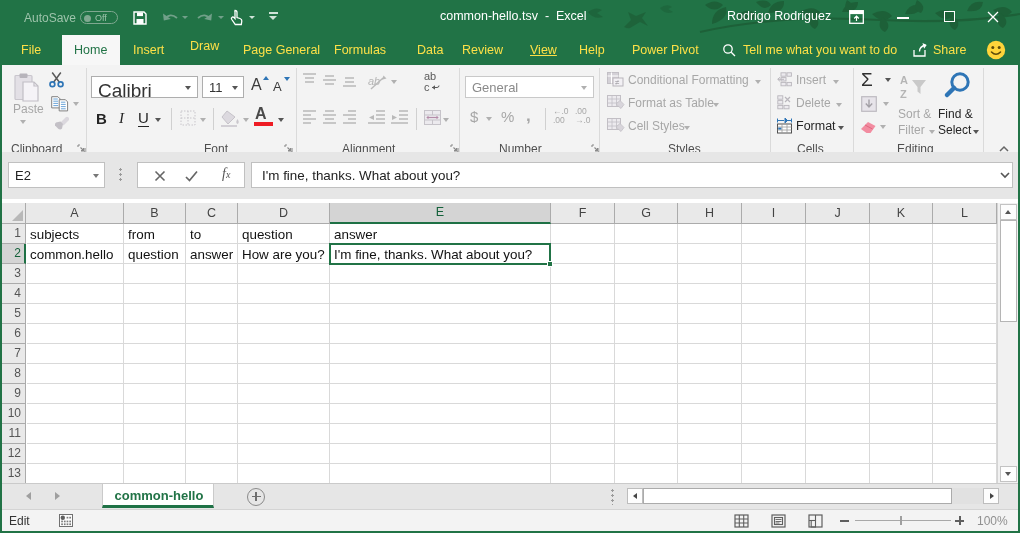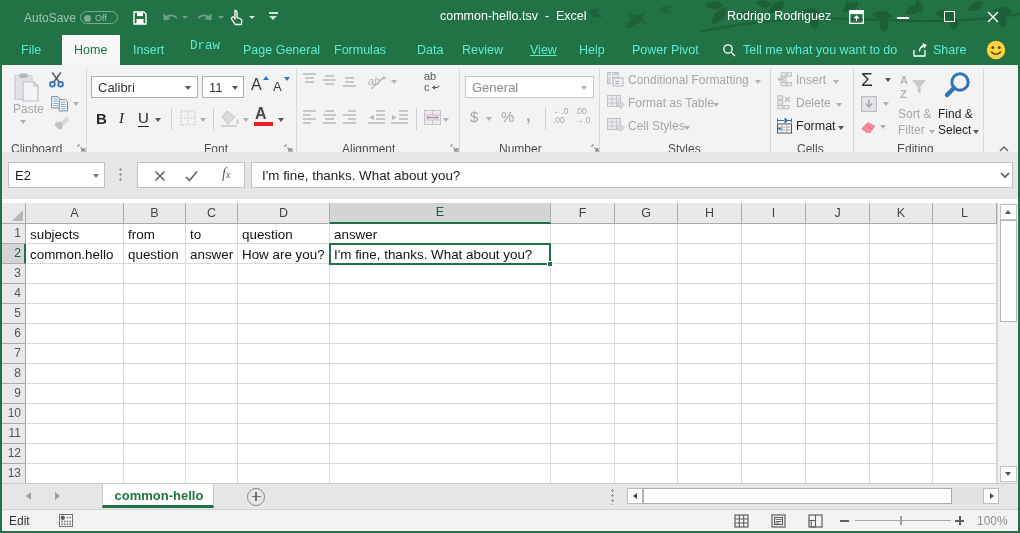--- a/index.html
+++ b/index.html
@@ -12,21 +12,21 @@
 #ribbon { left:0; top:65px; width:1020px; height:91px; background:#f3f3f3; border-bottom:1px solid #d2d0ce; }
 #fbar { left:0; top:152px; width:1020px; height:47px; background:#e6e6e6; }
 #grid { left:0; top:203px; width:1020px; height:280px; background:#fff; overflow:hidden; }
 #tabbar { left:0; top:483px; width:1020px; height:26px; background:#e6e6e6; border-top:1px solid #cacaca; }
 #statusbar { left:0; top:509px; width:1020px; height:22px; background:#f3f3f3; border-top:1px solid #d4d4d4; }
 #bottomborder { left:0; top:531px; width:1020px; height:2px; background:#217346; }
 #leftborder { left:0; top:65px; width:2px; height:466px; background:#217346; }
 #rightborder { left:1018px; top:65px; width:2px; height:466px; background:#217346; }
 .mutegreen { color:#9dc3ab; }
 .titletxt { font-size:12.5px; color:#fff; }
-.tabtxt { font-size:12.5px; color:#5eead4; }
+.tabtxt { font-size:12.5px; color:#fde047; }
 .riblbl { position:absolute; font-size:12px; color:#4e4e4e; top:77px; }
 .rtx { position:absolute; font-size:12px; color:#444; }
 .rtxd { position:absolute; font-size:12px; color:#a7a7a7; }
 .gdiv { position:absolute; top:3px; height:84px; width:1px; background:#dadada; }
 .dd { position:absolute; width:0; height:0; border-left:3.5px solid transparent; border-right:3.5px solid transparent; border-top:4px solid #555; }
 .ddg { position:absolute; width:0; height:0; border-left:3.5px solid transparent; border-right:3.5px solid transparent; border-top:4px solid #b0b0b0; }
 .combo { position:absolute; background:#fff; border:1px solid #aeaeae; }
 .lnch { position:absolute; width:9px; height:9px; }
 .ch { position:absolute; top:0; height:21px; background:#e9e9e9; border-right:1px solid #ababab; border-bottom:1px solid #ababab; font-size:12.5px; color:#444; text-align:center; line-height:20px; }
 .chsel { background:#d4d4d4; color:#14613a; border-bottom:2px solid #1e7145; line-height:18px; }
@@ -115,21 +115,21 @@
 
   <svg class="abs" style="left:987px;top:11px;" width="12" height="12" viewBox="0 0 12 12">
     <path d="M1 1 L11 11 M11 1 L1 11" stroke="#fff" stroke-width="1.3"></path>
   </svg>
 </div>
 <div class="abs" id="tabrow">
   <div class="abs" style="left:62px;top:0;width:58px;height:30px;background:#f7f7f7;"></div>
   <div class="abs tabtxt" style="left:21px;top:8px;">File</div>
   <div class="abs tabtxt" style="left:74px;top:8px;color:#217346;">Home</div>
   <div class="abs tabtxt" style="left:133px;top:8px;">Insert</div>
-  <div class="abs tabtxt" style="left:190px;top:4px;font-family:Liberation Mono, monospace;">Draw</div>
+  <div class="abs tabtxt" style="left:190px;top:4px;">Draw</div>
   <div class="abs tabtxt" style="left:243px;top:8px;">Page General</div>
   <div class="abs tabtxt" style="left:334px;top:8px;">Formulas</div>
   <div class="abs tabtxt" style="left:417px;top:8px;">Data</div>
   <div class="abs tabtxt" style="left:462px;top:8px;">Review</div>
   <div class="abs tabtxt" style="left:530px;top:8px;text-decoration:underline;">View</div>
   <div class="abs tabtxt" style="left:579px;top:8px;">Help</div>
   <div class="abs tabtxt" style="left:632px;top:8px;">Power Pivot</div>
   <svg class="abs" style="left:722px;top:8px;" width="14" height="14" viewBox="0 0 14 14">
     <circle cx="6" cy="6" r="4.2" fill="none" stroke="#fff" stroke-width="1.3"></circle>
     <path d="M9.2 9.2 L13 13" stroke="#fff" stroke-width="1.3"></path>
@@ -178,21 +178,21 @@
     <path d="M4 7.5 l4.5 -1 l2.5 2.5 l-1 4.5 q-1.5 1.5 -3.5 0.5 l-3.5 -3.5 q-0.5 -2 1 -3z" fill="#c3c0c6"></path>
   </svg>
   <div class="riblbl" style="left:11px;">Clipboard</div>
   <svg class="lnch" style="left:77px;top:79px;" viewBox="0 0 9 9">
     <path d="M1 1 v2 M1 1 h2 M8 4 v4 h-4" fill="none" stroke="#8a8a8a" stroke-width="1.1"></path>
     <path d="M3.5 3.5 l3 3 M6.5 4 v2.5 h-2.5" fill="none" stroke="#8a8a8a" stroke-width="1.1"></path>
   </svg>
   <div class="gdiv" style="left:86px;"></div>
 
   <div class="combo" style="left:91px;top:11px;width:107px;height:22px;">
-    <div class="rtx" style="left:6px;top:3px;font-size:13px;color:#333;">Calibri</div>
+    <div class="rtx" style="left:6px;top:3px;font-size:19px;color:#333;">Calibri</div>
     <div class="dd" style="left:93px;top:9px;"></div>
   </div>
   <div class="combo" style="left:202px;top:11px;width:42px;height:22px;">
     <div class="rtx" style="left:6px;top:3px;font-size:13px;color:#333;">11</div>
     <div class="dd" style="left:29px;top:9px;"></div>
   </div>
 
   <div class="rtx" style="left:251px;top:11px;font-size:16px;color:#3b3b3b;">A</div>
   <div class="abs" style="left:263px;top:11px;width:0;height:0;border-left:3.5px solid transparent;border-right:3.5px solid transparent;border-bottom:4.5px solid #2e75b6;"></div>
   <div class="rtx" style="left:273px;top:14px;font-size:13px;color:#3b3b3b;">A</div>

